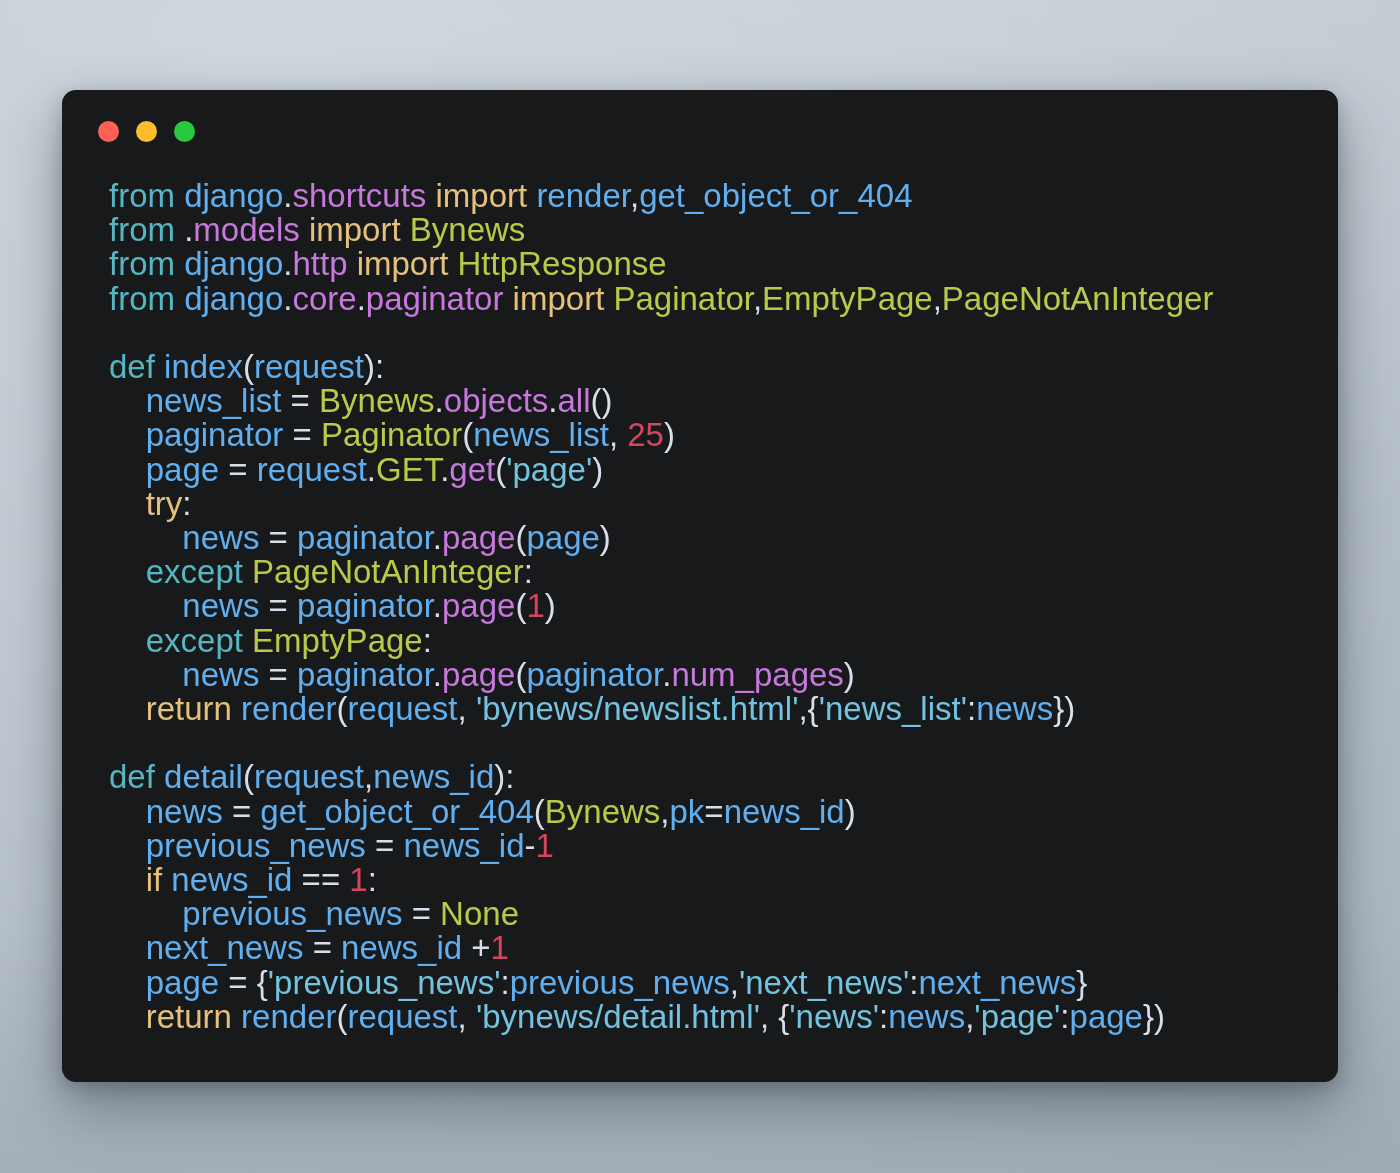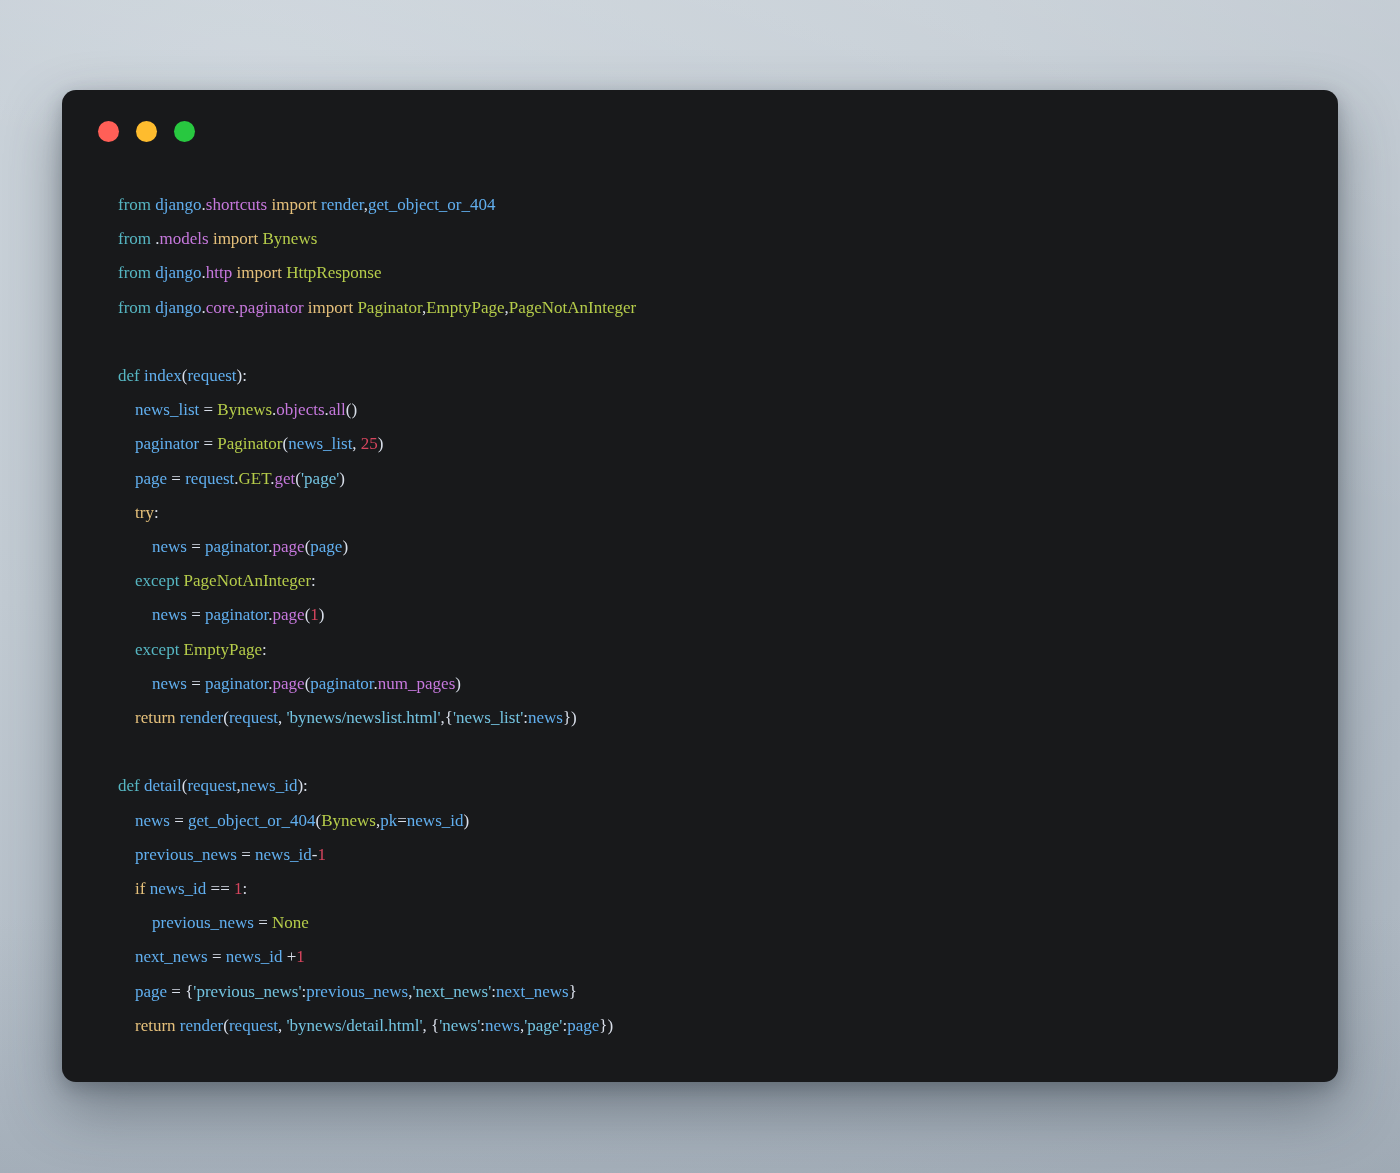--- a/index.html
+++ b/index.html
@@ -76,23 +76,23 @@
     position: absolute;
     left: 0;
     top: 82px;
     right: 0;
     bottom: 0;
     padding: 0 30px 0 40px;
     box-sizing: border-box;
   }
 
   pre.code {
-    margin: 16px;
-    font-family: Liberation Serif, serif;
-    font-size: 17px;
+    margin: 7px;
+    font-family: Liberation Sans, sans-serif;
+    font-size: 33px;
     line-height: 34.2px;
     color: #d8dee9;
     white-space: pre;
     letter-spacing: 0px;
     -webkit-font-smoothing: antialiased;
   }
 
   
   .t-kw-cyan  { color: #56b6c2; }   
   .t-kw-yel   { color: #e5c07b; }   

